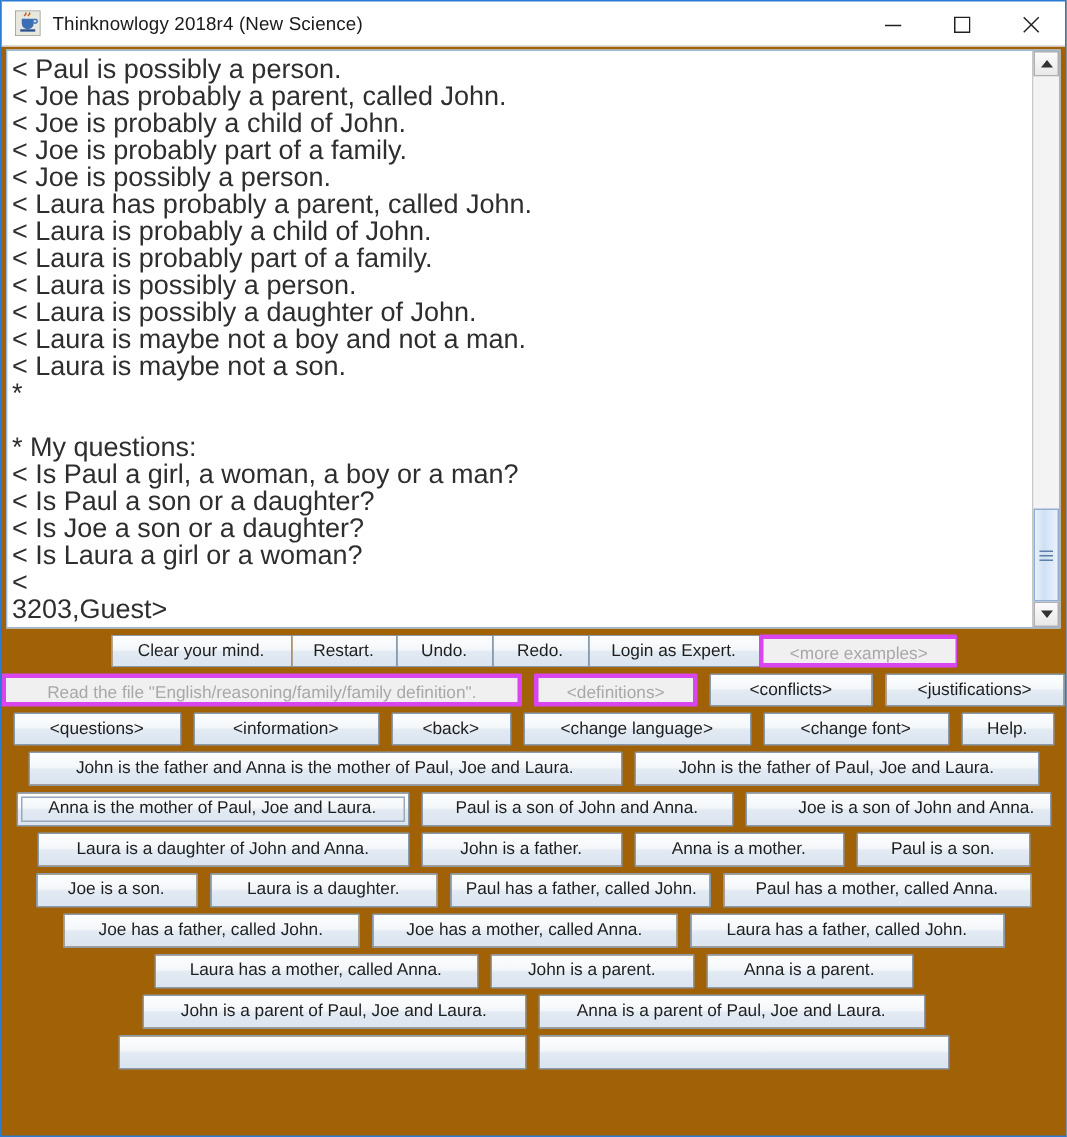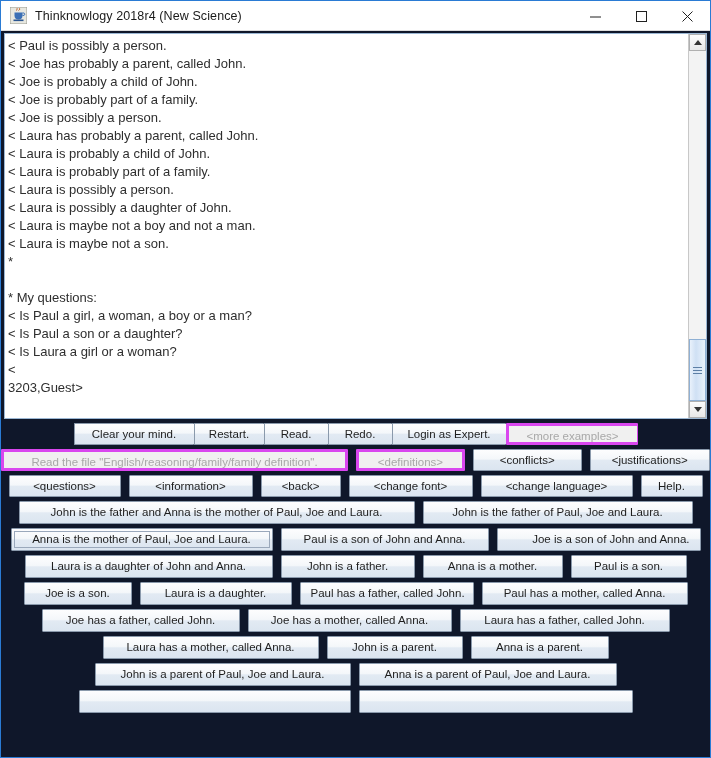--- a/index.html
+++ b/index.html
@@ -11,21 +11,21 @@
   }
 
   
   #window {
     position: absolute;
     left: 0; top: 0;
     width: 711px; height: 758px;
     box-sizing: border-box;
     border: 1px solid #2a7bd4;
     border-top: none;
-    background: #0f172a;
+    background: #a16207;
     display: flex;
     flex-direction: column;
     overflow: hidden;
   }
 
   
   #titlebar {
     height: 31px;
     min-height: 31px;
     background: #ffffff;
@@ -73,21 +73,21 @@
     position: relative;
   }
   #textpane {
     flex: 1 1 auto;
     padding: 3px 0 0 3px;
     overflow: hidden;
     background: #ffffff;
   }
   .tline {
     font-family: "Liberation Sans", sans-serif;
-    font-size: 13px;
+    font-size: 18px;
     line-height: 18px;
     color: #2e2e2e;
     white-space: pre;
   }
 
   
   #vscroll {
     width: 17px;
     min-width: 17px;
     background: #f0f0f0;
@@ -225,20 +225,21 @@
         <div class="tline">&lt; Laura is probably part of a family.</div>
         <div class="tline">&lt; Laura is possibly a person.</div>
         <div class="tline">&lt; Laura is possibly a daughter of John.</div>
         <div class="tline">&lt; Laura is maybe not a boy and not a man.</div>
         <div class="tline">&lt; Laura is maybe not a son.</div>
         <div class="tline">*</div>
         <div class="tline">&nbsp;</div>
         <div class="tline">* My questions:</div>
         <div class="tline">&lt; Is Paul a girl, a woman, a boy or a man?</div>
         <div class="tline">&lt; Is Paul a son or a daughter?</div>
+        <div class="tline">&lt; Is Joe a son or a daughter?</div>
         <div class="tline">&lt; Is Laura a girl or a woman?</div>
         <div class="tline">&lt;</div>
         <div class="tline">3203,Guest&gt;</div>
       </div>
     <div id="vscroll">
       <div class="sb-arrow">
           <div class="tri up"></div>
         </div>
       <div class="sb-track">
         <div id="sb-thumb">
@@ -252,37 +253,37 @@
       <div class="sb-arrow">
           <div class="tri down"></div>
         </div>
     </div>
   </div>
 
   <div id="buttons">
     <div class="btn-row tight" id="row1">
         <div class="jbtn joined" style="width: 120px;"><span>Clear your mind.</span></div>
         <div class="jbtn joined" style="width: 70px;"><span>Restart.</span></div>
-        <div class="jbtn joined" style="width: 64px;"><span>Read.</span></div>
+        <div class="jbtn joined" style="width: 64px;"><span>Undo.</span></div>
         <div class="jbtn joined" style="width: 64px;"><span>Redo.</span></div>
         <div class="jbtn joined" style="width: 114px;"><span>Login as Expert.</span></div>
         <div class="jbtn disabled joined last" style="width: 132px;"><span>&lt;more examples&gt;</span></div>
       </div>
     <div class="btn-row spaced" id="row2">
         <div class="jbtn disabled" style="width: 352px;"><span>Read the file "English/reasoning/family/family definition".</span></div>
         <div class="jbtn disabled" style="width: 110px;"><span>&lt;definitions&gt;</span></div>
         <div class="jbtn" style="width: 110px;"><span>&lt;conflicts&gt;</span></div>
         <div class="jbtn" style="width: 122px;"><span>&lt;justifications&gt;</span></div>
       </div>
     <div class="btn-row spaced" id="row3">
         <div class="jbtn" style="width: 112px;"><span>&lt;questions&gt;</span></div>
         <div class="jbtn" style="width: 124px;"><span>&lt;information&gt;</span></div>
         <div class="jbtn" style="width: 80px;"><span>&lt;back&gt;</span></div>
+        <div class="jbtn" style="width: 152px;"><span>&lt;change language&gt;</span></div>
         <div class="jbtn" style="width: 124px;"><span>&lt;change font&gt;</span></div>
-        <div class="jbtn" style="width: 152px;"><span>&lt;change language&gt;</span></div>
         <div class="jbtn" style="width: 62px;"><span>Help.</span></div>
       </div>
     <div id="sentence-rows">
         <div class="btn-row spaced">
           <div class="jbtn tall" style="width: 396px;"><span>John is the father and Anna is the mother of Paul, Joe and Laura.</span></div>
           <div class="jbtn tall" style="width: 270px;"><span>John is the father of Paul, Joe and Laura.</span></div>
         </div>
         <div class="btn-row spaced">
           <div class="jbtn focused tall" style="width: 262px;"><span>Anna is the mother of Paul, Joe and Laura.</span><span class="focus-ring"></span></div>
           <div class="jbtn tall" style="width: 208px;"><span>Paul is a son of John and Anna.</span></div>

